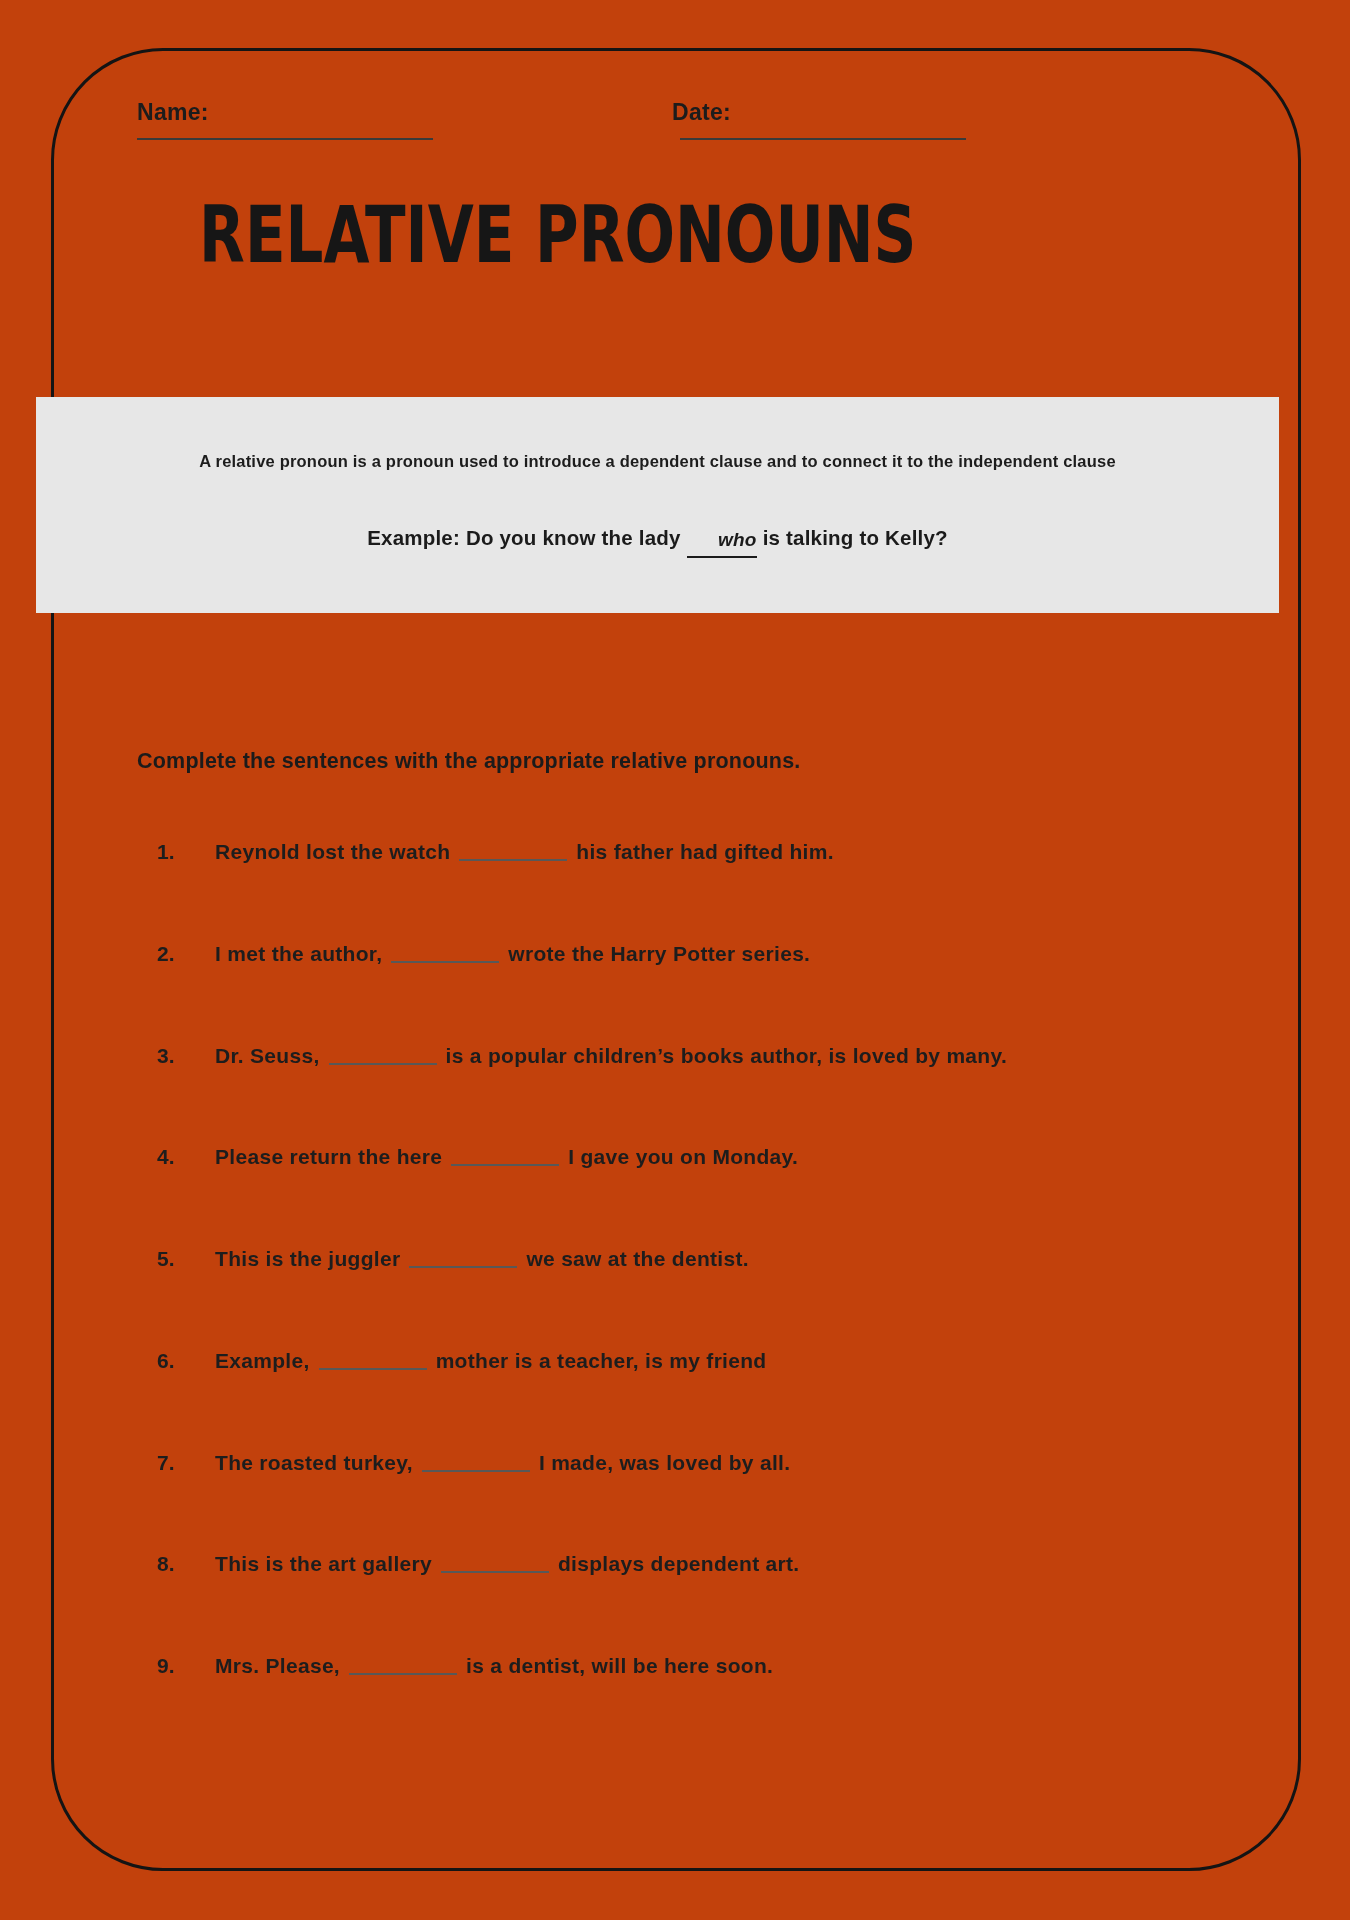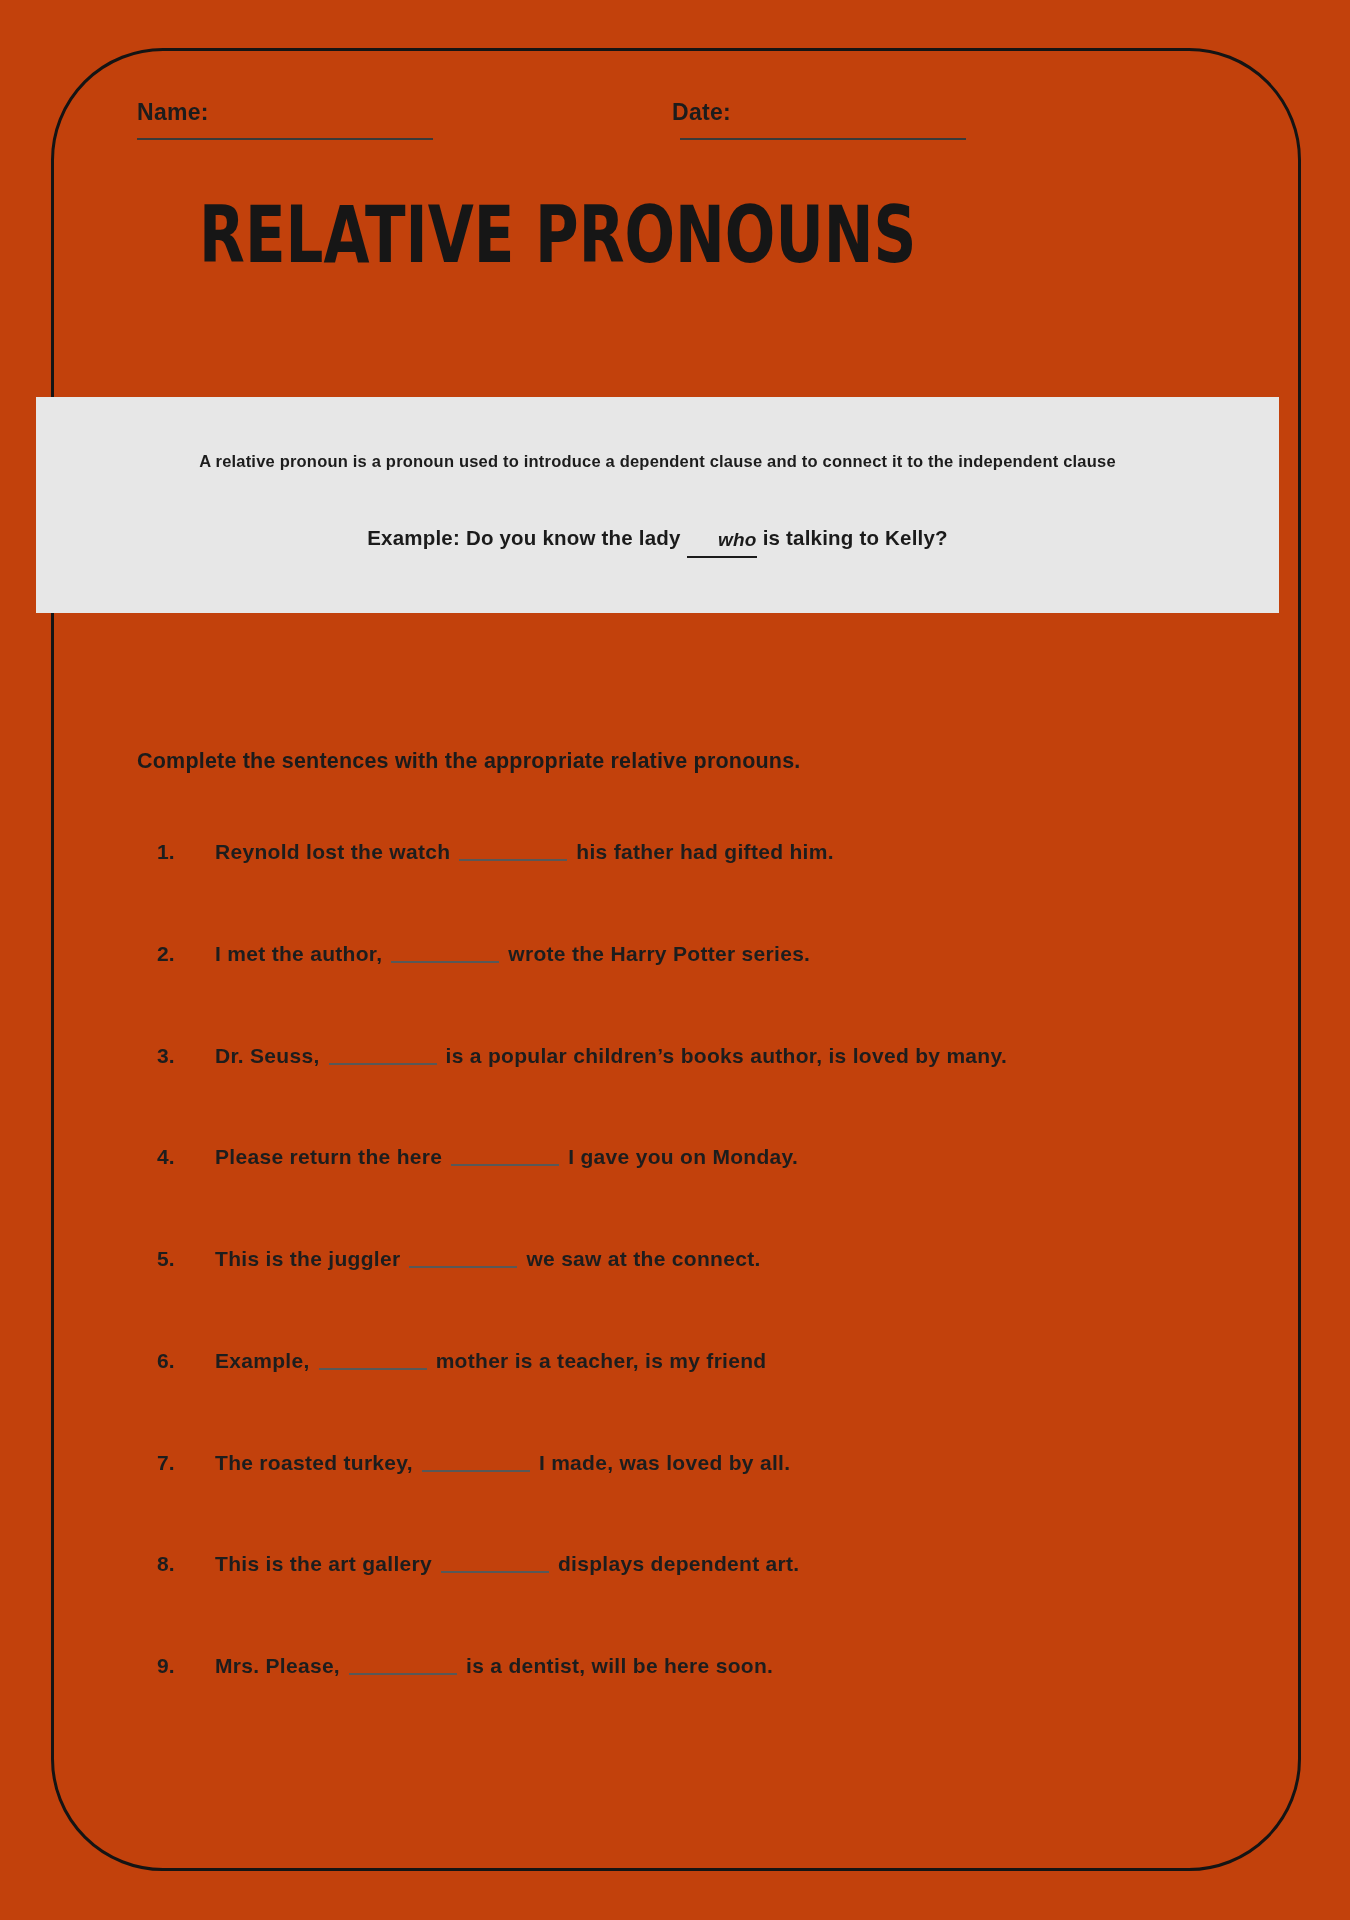--- a/index.html
+++ b/index.html
@@ -108,21 +108,21 @@
     <span class="q-body"><span>Dr. Seuss,</span><span class="blank"></span><span>is a popular children’s books author, is loved by many.</span></span>
   </div>
 
   <div class="q-row" style="top:1143px">
     <span class="q-num">4.</span>
     <span class="q-body"><span>Please return the here</span><span class="blank"></span><span>I gave you on Monday.</span></span>
   </div>
 
   <div class="q-row" style="top:1245px">
     <span class="q-num">5.</span>
-    <span class="q-body"><span>This is the juggler</span><span class="blank"></span><span>we saw at the connect.</span></span>
+    <span class="q-body"><span>This is the juggler</span><span class="blank"></span><span>we saw at the dentist.</span></span>
   </div>
 
   <div class="q-row" style="top:1347px">
     <span class="q-num">6.</span>
     <span class="q-body"><span>Example,</span><span class="blank"></span><span>mother is a teacher, is my friend</span></span>
   </div>
 
   <div class="q-row" style="top:1449px">
     <span class="q-num">7.</span>
     <span class="q-body"><span>The roasted turkey,</span><span class="blank"></span><span>I made, was loved by all.</span></span>

